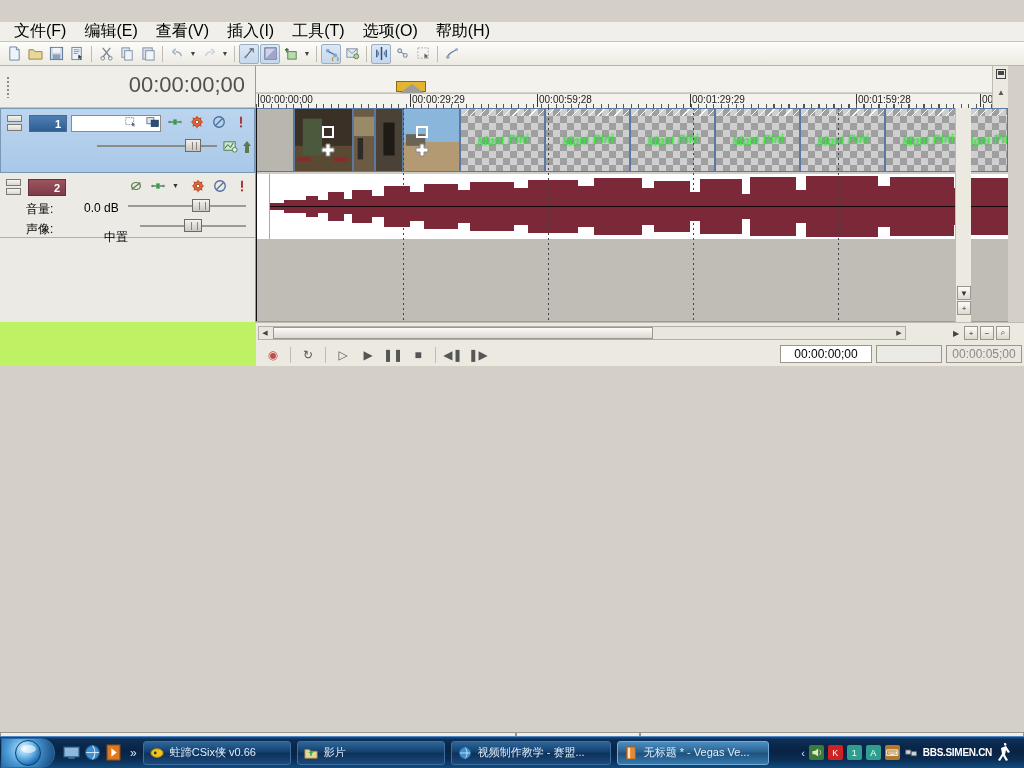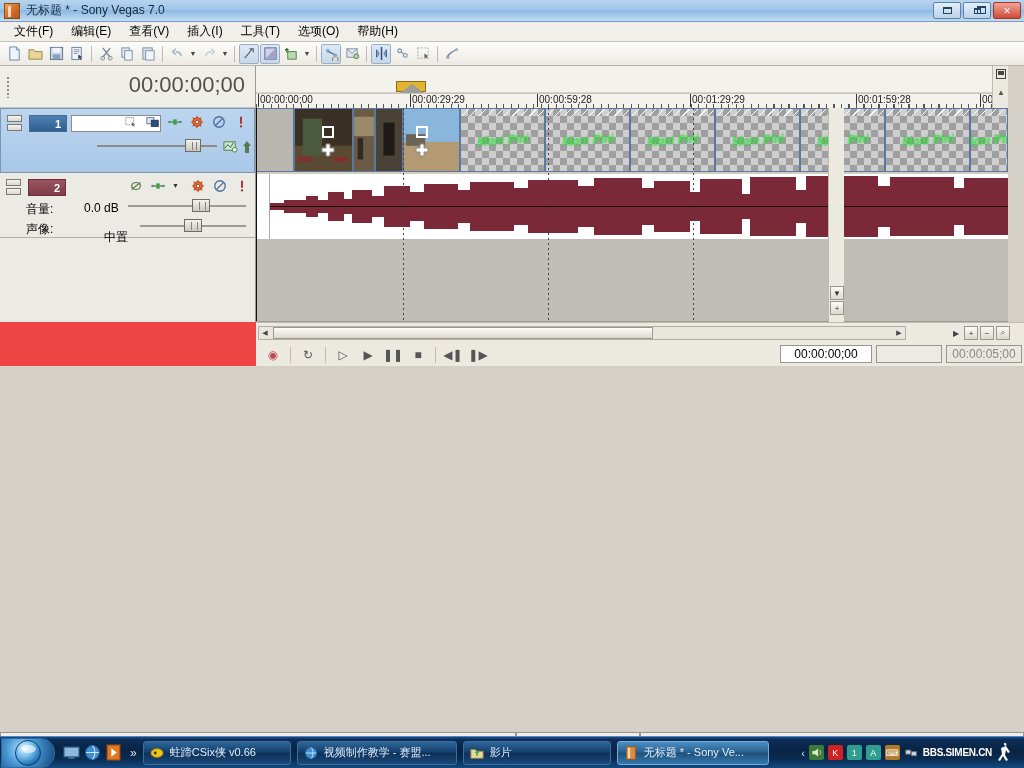--- a/index.html
+++ b/index.html
@@ -34,36 +34,36 @@
   .wb .sq{width:9px;height:7px;border:1px solid #20465f;border-top-width:2px;}
   .wb .sq2{width:7px;height:6px;border:1px solid #20465f;border-top-width:2px;position:relative;}
   .wb .sq2:before{content:"";position:absolute;left:2px;top:-4px;width:7px;height:5px;border:1px solid #20465f;border-top-width:2px;}
 
   
   .menubar {
     position:absolute; left:0; top:22px; width:1024px; height:20px;
     background:#f0efe9; border-bottom:1px solid #c8c4bc;
     display:flex; align-items:center; padding-left:6px; gap:2px;
   }
-  .menu-item { padding:2px 8px; font-size:12px; color:#000; }
+  .menu-item { padding:2px 8px; font-size:16px; color:#000; }
 
   
   .toolbar {
     position:absolute; left:0; top:42px; width:1024px; height:24px;
     background: linear-gradient(to bottom,#fcfcfa,#eceae2);
     border-bottom:1px solid #b9b5ad;
     display:flex; align-items:center; padding-left:4px; gap:1px;
   }
   .tbtn { width:20px; height:20px; display:flex; align-items:center; justify-content:center; border:1px solid transparent; border-radius:2px; position:relative;}
   .tbtn.pressed { border:1px solid #9aaec4; background:linear-gradient(to bottom,#dde8f4,#c6d8ec); }
   .tsep { width:1px; height:16px; background:#c0bcb4; margin:0 3px; }
   .tarrow { width:10px; height:20px; display:flex; align-items:center; justify-content:center; font-size:7px; color:#444; }
 
   
-  .edit-area { position:absolute; left:0; top:66px; width:844px; height:300px; background:#ef4444;text-decoration:underline; }
+  .edit-area { position:absolute; left:0; top:66px; width:971px; height:300px; background:#bef264;text-decoration:underline; }
 
   .tc-panel { position:absolute; left:0; top:0; width:256px; height:42px; background:#f0eee8; border-right:1px solid #9d9a94; border-bottom:1px solid #c9c5bd;}
   .grip { position:absolute; left:6px; top:10px; width:4px; height:22px;
     background-image: radial-gradient(#8d8a84 40%, transparent 41%);
     background-size: 4px 4px; }
   .big-tc { position:absolute; right:10px; top:6px; font-size:22px; color:#54514c; font-family:"Liberation Sans",sans-serif; letter-spacing:0px;}
 
   .ruler-zone { position:absolute; left:256px; top:0; width:752px; height:42px; background:#f4f2ec; border-bottom:1px solid #9d9a94; }
   .marker-bar { position:absolute; left:0; top:0; width:752px; height:14px; background:#f4f2ec; border-bottom:1px solid #d6d2ca;}
   .sel-line { position:absolute; left:178px; top:5px; width:570px; height:3px; background:#2f86d6; }
@@ -209,33 +209,20 @@
   .tray-chev { color:#cfe4f7; font-size:11px;}
   .tri { width:15px; height:15px; border-radius:2px; font-size:9px; display:flex; align-items:center; justify-content:center; color:#fff;}
   .bbs { color:#fff; font-size:10px; font-weight:bold; letter-spacing:-.3px;}
   .logo-man { width:24px;height:24px; position:relative;}
 </style>
 </head>
 <body>
 
 <div id="app">
 
-  <div class="titlebar">
-    <div class="title-ico"></div>
-    <div class="title-text">无标题 * - Sony Vegas 7.0</div>
-    <div class="win-btns">
-      <div class="wb">
-          <span class="sq"></span>
-        </div>
-      <div class="wb">
-          <span class="sq2"></span>
-        </div>
-      <div class="wb close">✕</div>
-    </div>
-  </div>
 
   <div class="menubar">
     <div class="menu-item">文件(F)</div>
     <div class="menu-item">编辑(E)</div>
     <div class="menu-item">查看(V)</div>
     <div class="menu-item">插入(I)</div>
     <div class="menu-item">工具(T)</div>
     <div class="menu-item">选项(O)</div>
     <div class="menu-item">帮助(H)</div>
   </div>
@@ -893,46 +880,46 @@
 
     <div class="tbtn2">
       <span class="ti2">
         <svg width="14" height="14" viewBox="0 0 16 16">
             <ellipse cx="8" cy="8" rx="7" ry="5" fill="#f0c419" stroke="#a08808"></ellipse>
             <circle cx="6" cy="8" r="1.6" fill="#333"></circle>
           </svg>
       </span>
       <span>蛀蹄CSix侠 v0.66</span>
     </div>
+    <div class="tbtn2">
+      <span class="ti2">
+        <svg width="14" height="14" viewBox="0 0 16 16">
+            <path d="M1 4h5l1.5 2H15v8H1z" fill="#e8d79a" stroke="#9a8340"></path>
+            <path d="M8 5l3 3H9v3H7V8H5z" fill="#3fae3f"></path>
+          </svg>
+      </span>
+      <span>影片</span>
+    </div>
     <div class="tbtn2" style="min-width:160px">
       <span class="ti2">
         <svg width="14" height="14" viewBox="0 0 16 16">
             <circle cx="8" cy="8" r="6.5" fill="#3f8fd0" stroke="#1f5f96"></circle>
             <path d="M2 8h12M8 1.5c3 3 3 10 0 13" stroke="#cfe6fa" fill="none"></path>
           </svg>
       </span>
       <span>视频制作教学 - 赛盟...</span>
     </div>
-    <div class="tbtn2">
-      <span class="ti2">
-        <svg width="14" height="14" viewBox="0 0 16 16">
-            <path d="M1 4h5l1.5 2H15v8H1z" fill="#e8d79a" stroke="#9a8340"></path>
-            <path d="M8 5l3 3H9v3H7V8H5z" fill="#3fae3f"></path>
-          </svg>
-      </span>
-      <span>影片</span>
-    </div>
     <div class="tbtn2 active" style="min-width:152px">
       <span class="ti2">
         <svg width="14" height="14" viewBox="0 0 16 16">
             <rect x="3" y="1" width="10" height="14" fill="#e08a3c" stroke="#a85a14"></rect>
             <rect x="4.5" y="2" width="2.5" height="12" fill="#fbe0c2"></rect>
           </svg>
       </span>
-      <span>无标题 * - Sony Ve...</span>
+      <span>无标题 * - Vegas Ve...</span>
     </div>
 
     <div class="tray">
       <div class="tray-chev">‹</div>
       <div class="tri" style="background:#3a7a3a">
         <svg width="13" height="13" viewBox="0 0 16 16">
             <path d="M3 6h3l4-3v10l-4-3H3z" fill="#dfe8c8"></path>
             <path d="M12 5c1.5 2 1.5 4 0 6" stroke="#dfe8c8" fill="none"></path>
           </svg>
       </div>

